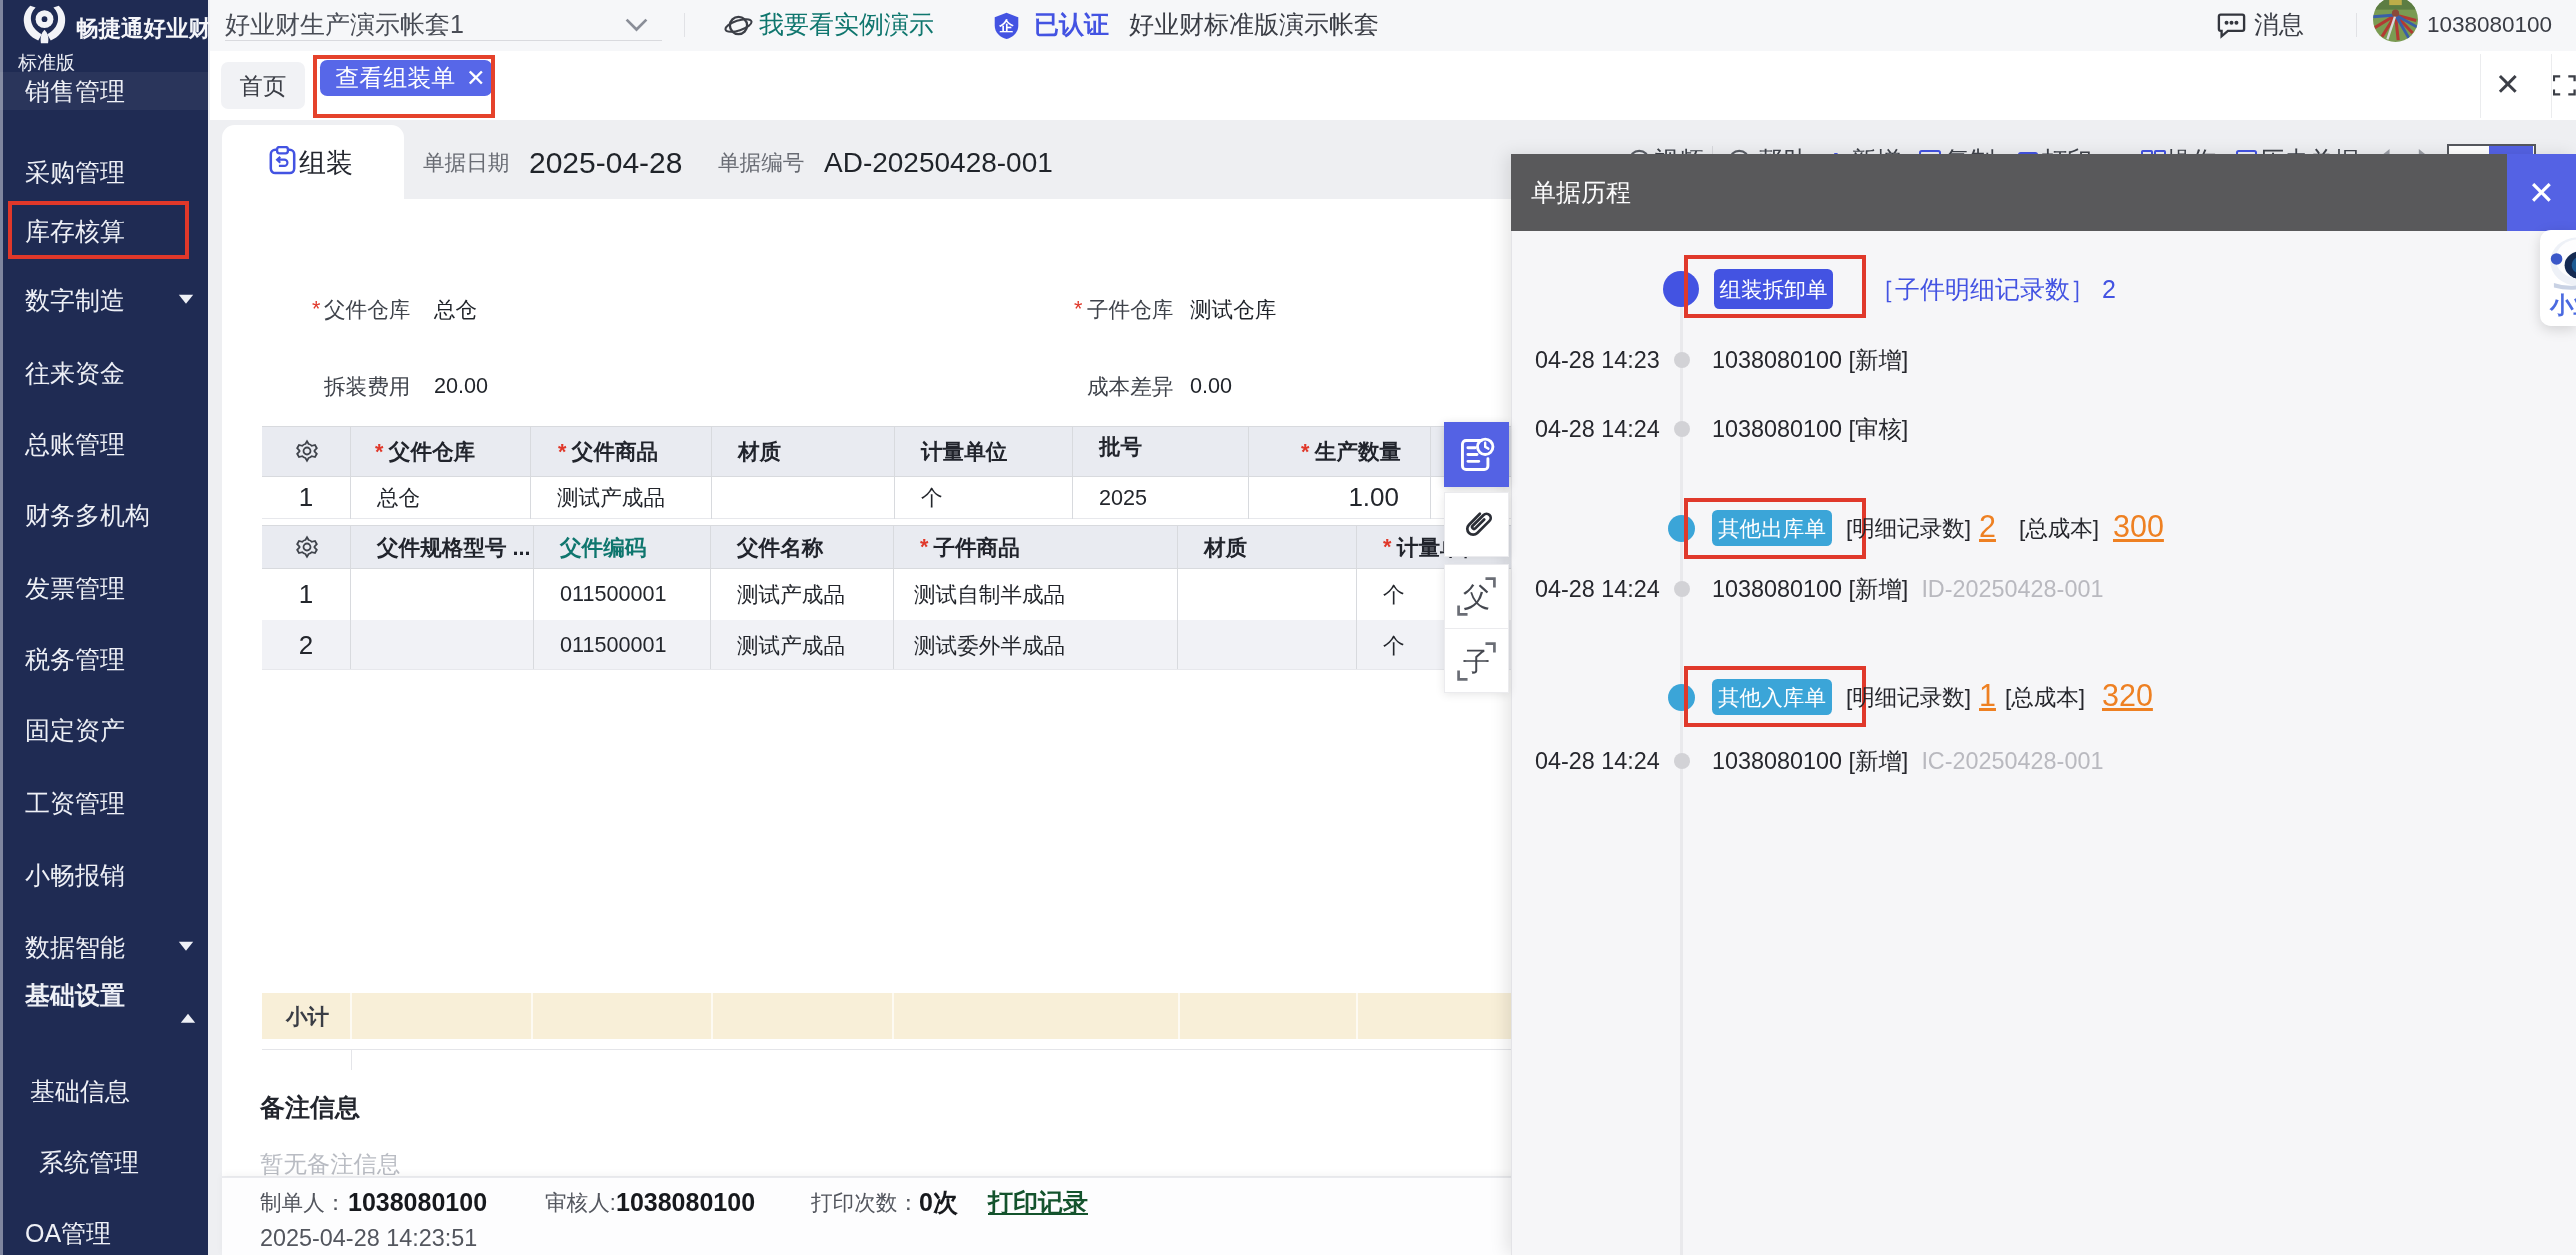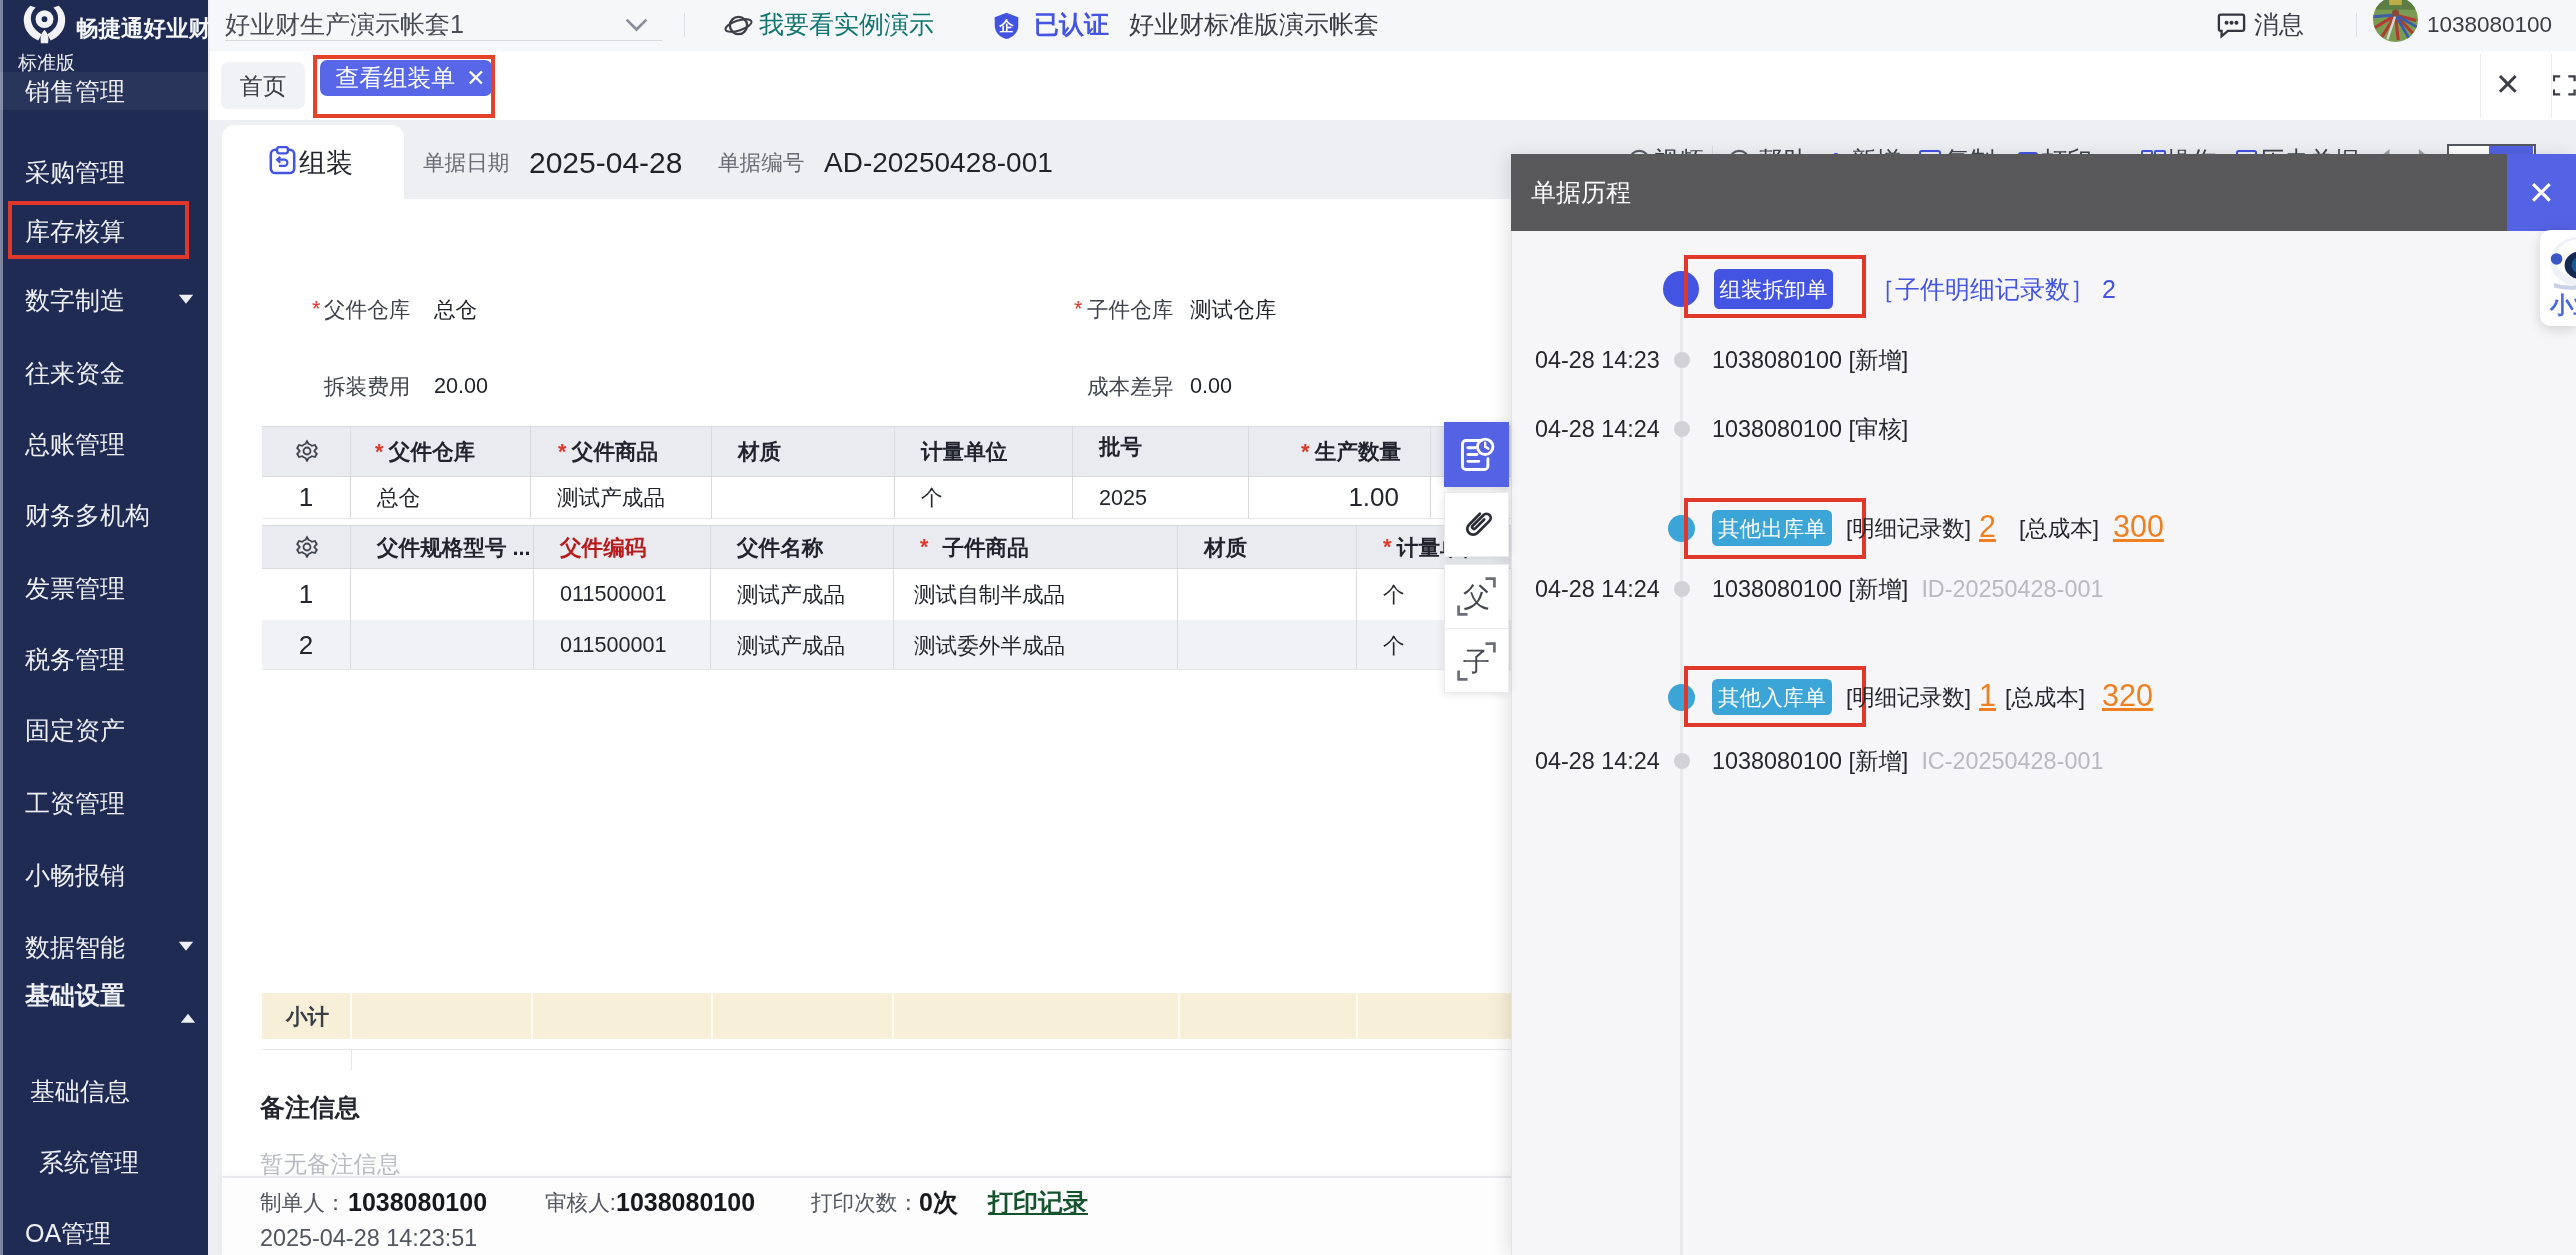--- a/index.html
+++ b/index.html
@@ -150,23 +150,23 @@
 <div class="abs" style="left:894px;top:426px;width:0.9px;height:93px;background:#d8dade;"></div>
 <div class="abs" style="left:1072px;top:426px;width:0.9px;height:93px;background:#d8dade;"></div>
 <div class="abs" style="left:1248px;top:426px;width:0.9px;height:93px;background:#d8dade;"></div>
 <div class="abs" style="left:1430px;top:426px;width:0.9px;height:93px;background:#d8dade;"></div>
 
 <div class="abs" style="left:262px;top:525px;width:1256px;height:44px;background:#e9ebf1;border-top:0.9px solid #d8dade;border-bottom:0.9px solid #d8dade;box-sizing:border-box;"></div>
 <svg class="abs" style="left:295px;top:535px;" width="24" height="24" viewBox="0 0 24 24">
     <path d="M12 8.5 A3.5 3.5 0 1 0 12 15.5 A3.5 3.5 0 1 0 12 8.5 M12 2.2 L13.6 5 A7.3 7.3 0 0 1 16.8 6.8 L20 6 L21.8 9.2 L19.5 11.5 A7.3 7.3 0 0 1 19.5 12.5 L21.8 14.8 L20 18 L16.8 17.2 A7.3 7.3 0 0 1 13.6 19 L12 21.8 L10.4 19 A7.3 7.3 0 0 1 7.2 17.2 L4 18 L2.2 14.8 L4.5 12.5 A7.3 7.3 0 0 1 4.5 11.5 L2.2 9.2 L4 6 L7.2 6.8 A7.3 7.3 0 0 1 10.4 5 Z" fill="none" stroke="#3f434b" stroke-width="1.8"></path>
   </svg>
 <div class="abs ct" style="left:377px;top:525px;height:44px;font-size:21.6px;font-weight:600;color:#21242c;">父件规格型号 ...</div>
-<div class="abs ct" style="left:560px;top:525px;height:44px;font-size:21.6px;font-weight:600;color:#b91c1c;">父件编码</div>
+<div class="abs ct" style="left:560px;top:525px;height:44px;font-size:21.6px;font-weight:600;color:#0f766e;">父件编码</div>
 <div class="abs ct" style="left:737px;top:525px;height:44px;font-size:21.6px;font-weight:600;color:#21242c;">父件名称</div>
-<div class="abs ct" style="left:920px;top:525px;height:44px;font-size:21.6px;font-weight:600;color:#e0382a;">*<span style="color:#21242c;margin-left:14px;">子件商品</span></div>
+<div class="abs ct" style="left:920px;top:525px;height:44px;font-size:21.6px;font-weight:600;color:#e0382a;">*<span style="color:#21242c;margin-left:5px;">子件商品</span></div>
 <div class="abs ct" style="left:1204px;top:525px;height:44px;font-size:21.6px;font-weight:600;color:#21242c;">材质</div>
 <div class="abs ct" style="left:1383px;top:525px;height:44px;font-size:21.6px;font-weight:600;color:#e0382a;">*<span style="color:#21242c;margin-left:5.4px;">计量单位</span></div>
 
 <div class="abs" style="left:262px;top:569px;width:1256px;height:50px;background:#fff;"></div>
 <div class="abs ct" style="left:262px;top:569px;width:88px;height:50px;justify-content:center;font-size:26px;color:#23262c;">1</div>
 <div class="abs ct" style="left:560px;top:569px;height:50px;font-size:21.6px;color:#23262c;">011500001</div>
 <div class="abs ct" style="left:737px;top:569px;height:50px;font-size:21.6px;color:#23262c;">测试产成品</div>
 <div class="abs ct" style="left:914px;top:569px;height:50px;font-size:21.6px;color:#23262c;">测试自制半成品</div>
 <div class="abs ct" style="left:1383px;top:569px;height:50px;font-size:21.6px;color:#23262c;">个</div>
 <div class="abs" style="left:262px;top:620px;width:1256px;height:50px;background:#f1f2f6;"></div>

